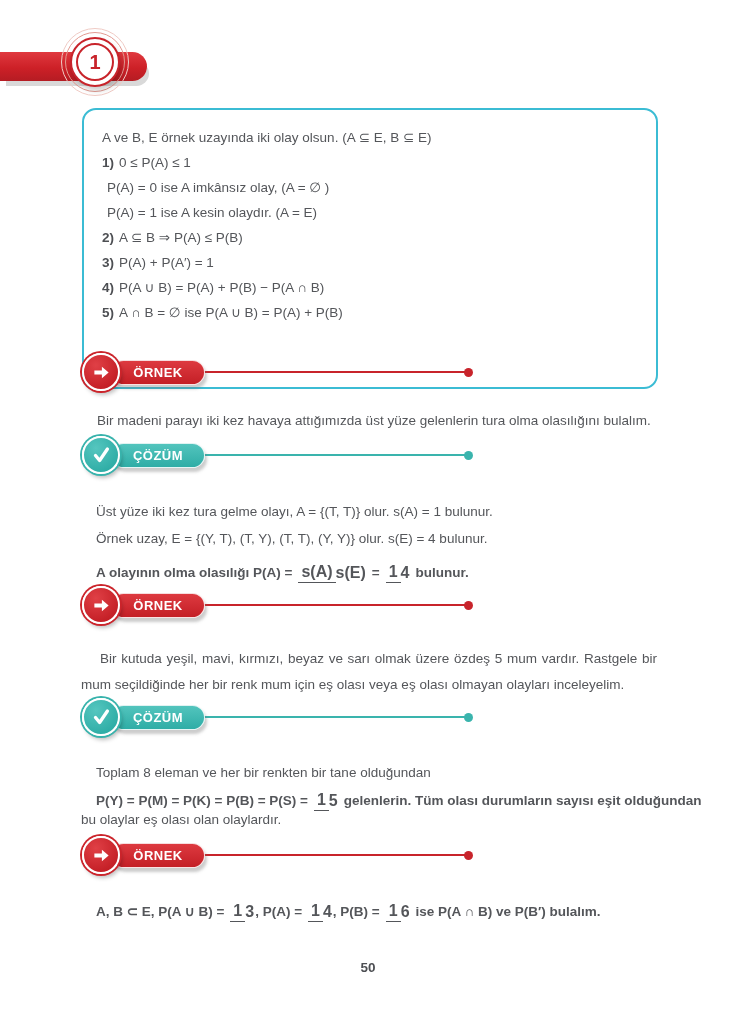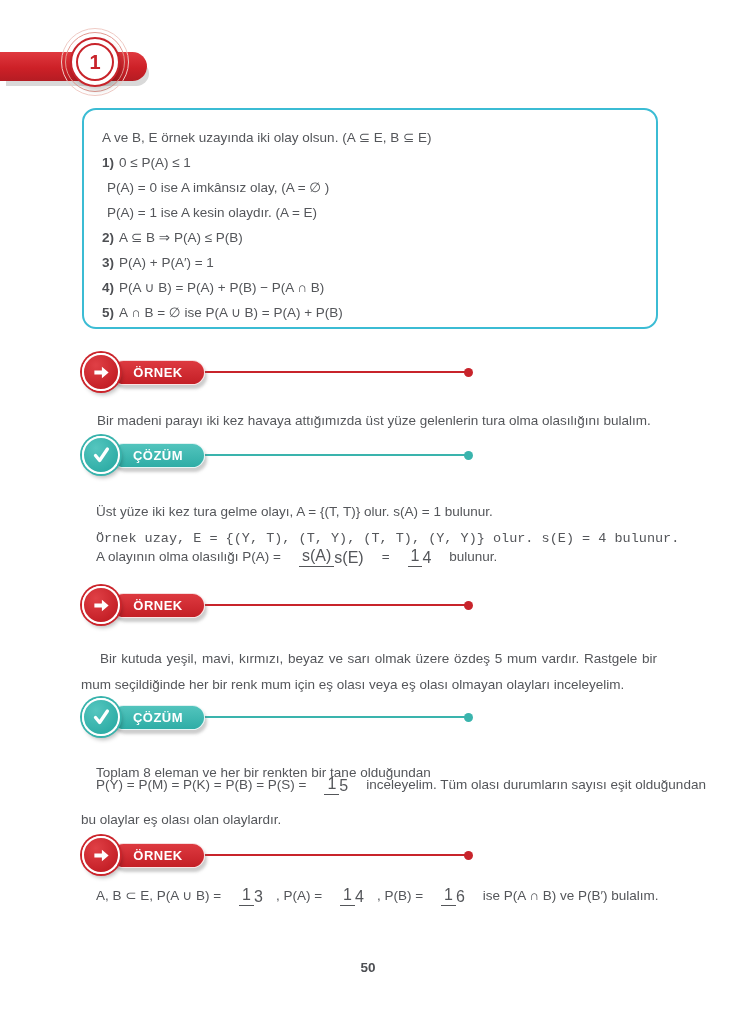--- a/index.html
+++ b/index.html
@@ -16,21 +16,21 @@
   .ring-outer { position:absolute; left:61px; top:-2px; width:68px; height:68px; border-radius:50%; border:1px solid #f0cbc5; }
   .ring-mid { position:absolute; left:65px; top:2px; width:60px; height:60px; border-radius:50%; border:1px solid #e39b92; }
   .ribbon-circle { position:absolute; left:70px; top:7px; width:50px; height:50px; border-radius:50%;
     background:#ffffff; border:2px solid #c8242b; box-shadow:2px 4px 5px rgba(0,0,0,0.18);
     display:flex; align-items:center; justify-content:center; }
   .ribbon-circle-inner { width:38px; height:38px; border-radius:50%; border:2px solid #c8242b;
     display:flex; align-items:center; justify-content:center;
     color:#c8242b; font-size:20px; font-weight:bold; }
 
   
-  .rules-box { position:absolute; top:108px; left:82px; width:576px; height:221px;
+  .rules-box { position:absolute; top:108px; left:82px; width:576px; height:281px;
     border:2px solid #3bbcd4; border-radius:14px; background:#ffffff;
     padding:15px 18px; font-size:13.5px; line-height:25px; color:#54565a; }
   .rules-box .rl b { font-weight:bold; margin-right:5px; color:#4d4f53; }
 
   
   .sec-head { position:absolute; left:82px; height:46px; display:flex; align-items:center; }
   .badge-circle { width:38px; height:38px; border-radius:50%; border:2px solid #ffffff;
     display:flex; align-items:center; justify-content:center; z-index:3; flex:0 0 auto; }
   .badge-circle.red  { background:radial-gradient(circle at 35% 30%, #e04046, #c41f26 75%);
     box-shadow:0 0 0 2px #cb242b, 2px 4px 4px rgba(0,0,0,0.25); }
@@ -45,21 +45,21 @@
   .badge-line { margin-left:-2px; width:262px; height:2px; position:relative; }
   .badge-line.red  { background:#c8242b; }
   .badge-line.teal { background:#3ab4ad; }
   .badge-line::after { content:""; position:absolute; right:-8px; top:-3.5px;
     width:9px; height:9px; border-radius:50%; background:inherit; }
 
   
   .txt { position:absolute; font-size:13.5px; color:#54565a; line-height:20px;margin-top:16px; }
   .para { text-align:justify; line-height:26px; }
   .indent { text-indent:19px; }
-  .mathrow { display:flex; align-items:flex-start; gap:18px; height:36px; }
+  .mathrow { display:flex; align-items:flex-end; gap:6px; height:36px;font-weight:bold; }
   .frac { display:inline-flex; flex-direction:row; align-items:center;
     font-size:16px; line-height:1.15; vertical-align:middle; flex:0 0 auto; }
   .frac .num { display:block; border-bottom:1px solid #54565a; padding:0 3px 1px; }
   .frac .den { display:block; padding-top:1px; }
   .tight { margin-left:-5px; }
 
   
   .page-number { position:absolute; top:960px; left:0; width:100%; text-align:center;
     font-size:13.5px; color:#4d4f53;font-weight:bold; }
 </style>
@@ -102,21 +102,21 @@
   <div class="sec-head" style="top:432px">
     <div class="badge-circle teal">
       <svg width="22" height="22" viewBox="0 0 24 24">
           <path d="M6 12.5l4.5 5.5L19 5.5" stroke="#ffffff" stroke-width="3.6" fill="none" stroke-linecap="round" stroke-linejoin="round"></path>
         </svg>
     </div>
     <div class="badge-pill teal">ÇÖZÜM</div>
     <div class="badge-line teal"></div>
   </div>
   <div class="txt" style="top:486px; left:96px;">Üst yüze iki kez tura gelme olayı, A = {(T, T)} olur. s(A) = 1 bulunur.</div>
-  <div class="txt" style="top:513px; left:96px;font-family:Liberation Mono, monospace;">Örnek uzay, E = {(Y, T), (T, Y), (T, T), (Y, Y)} olur. s(E) = 4 bulunur.</div>
+  <div class="txt" style="top:513px; left:96px;">Örnek uzay, E = {(Y, T), (T, Y), (T, T), (Y, Y)} olur. s(E) = 4 bulunur.</div>
   <div class="txt mathrow" style="top:531px; left:96px;">
     <span>A olayının olma olasılığı P(A) =</span>
     <span class="frac">
         <span class="num">s(A)</span>
         <span class="den">s(E)</span>
       </span>
     <span>=</span>
     <span class="frac">
         <span class="num">1</span>
         <span class="den">4</span>
@@ -144,21 +144,21 @@
     <div class="badge-pill teal">ÇÖZÜM</div>
     <div class="badge-line teal"></div>
   </div>
   <div class="txt" style="top:747px; left:96px;">Toplam 8 eleman ve her bir renkten bir tane olduğundan</div>
   <div class="txt mathrow" style="top:759px; left:96px;">
     <span>P(Y) = P(M) = P(K) = P(B) = P(S) =</span>
     <span class="frac">
         <span class="num">1</span>
         <span class="den">5</span>
       </span>
-    <span>inceleyelim. Tüm olası durumların sayısı eşit olduğundan</span>
+    <span>gelenlerin. Tüm olası durumların sayısı eşit olduğundan</span>
   </div>
   <div class="txt" style="top:794px; left:81px;">bu olaylar eş olası olan olaylardır.</div>
 
   <div class="sec-head" style="top:832px">
     <div class="badge-circle red">
       <svg width="19" height="19" viewBox="0 0 24 24">
           <path d="M3 9.5h9.5V4.8L21 12l-8.5 7.2v-4.7H3z" fill="#ffffff"></path>
         </svg>
     </div>
     <div class="badge-pill red">ÖRNEK</div>

